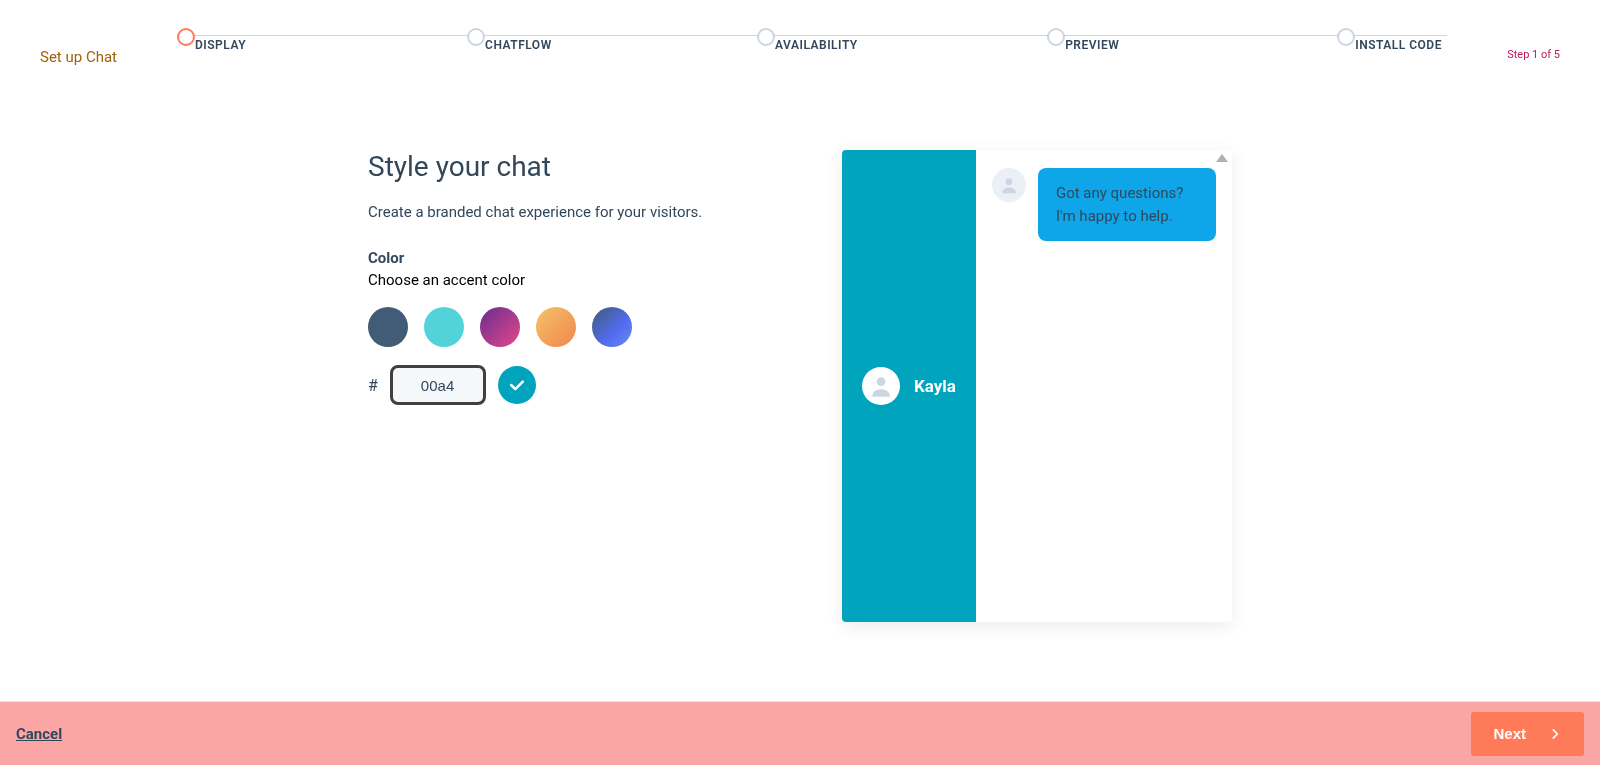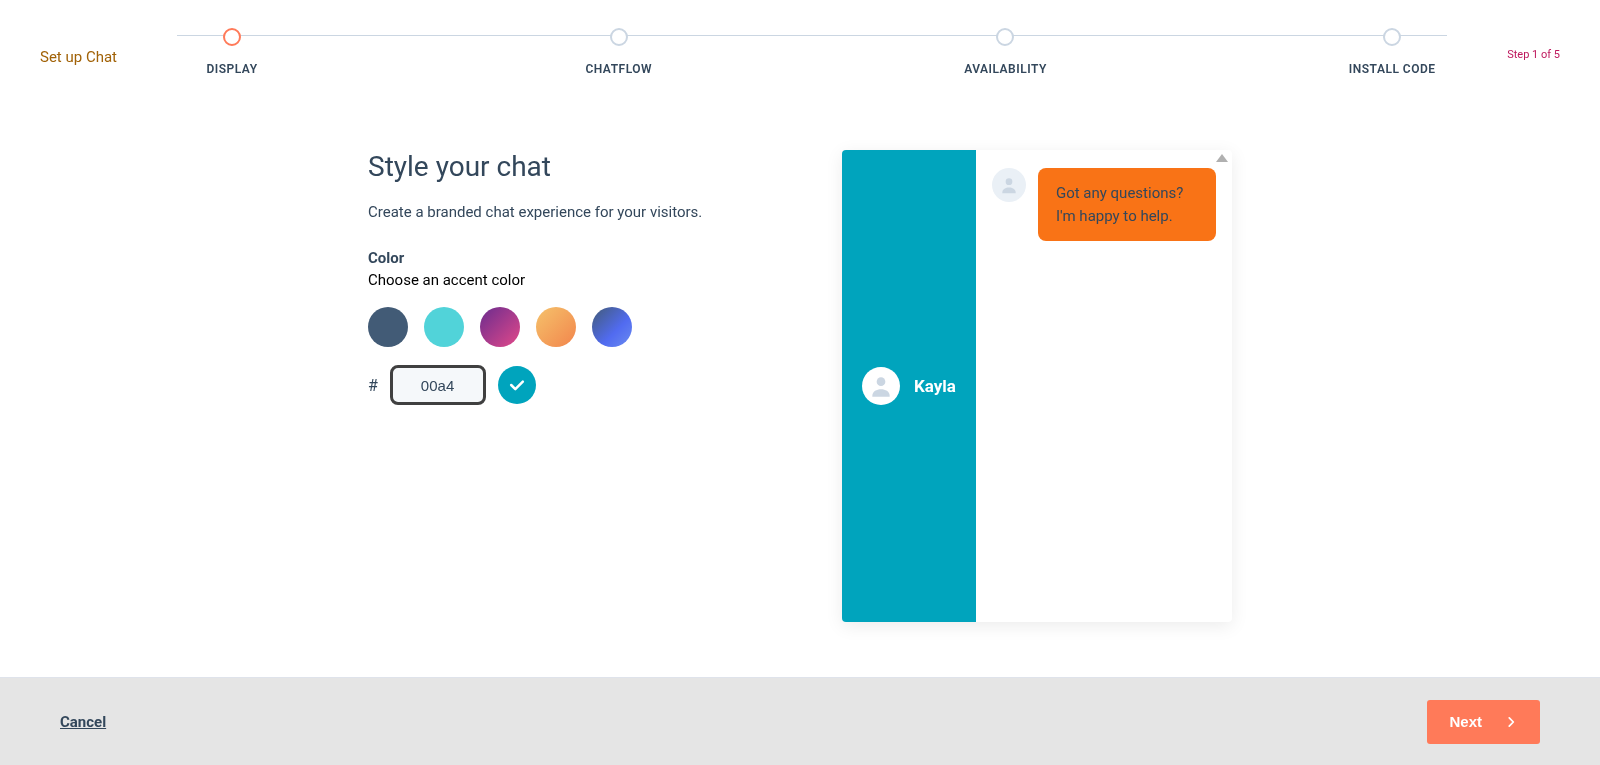--- a/index.html
+++ b/index.html
@@ -39,21 +39,20 @@
     position: absolute;
     top: 9px;
     left: 0;
     right: 0;
     height: 1px;
     background: #cbd6e2;
     z-index: 0;
   }
   .step {
     display: flex;
-    flex-direction: column;
     align-items: center;
     position: relative;
     z-index: 1;
     width: 110px;
   }
   .step-circle {
     width: 18px;
     height: 18px;
     border-radius: 50%;
     background: #ffffff;
@@ -204,21 +203,21 @@
     height: 34px;
     border-radius: 50%;
     background: #eaf0f6;
     display: flex;
     align-items: center;
     justify-content: center;
     flex-shrink: 0;
   }
   .chat-msg-avatar svg { fill: #cbd6e2; }
   .chat-bubble {
-    background: #f97316;
+    background: #0ea5e9;
     border-radius: 8px;
     padding: 14px 18px;
     font-size: 15px;
     color: #33475b;
     line-height: 1.5;
     max-width: 260px;
   }
   .scroll-arrow {
     position: absolute;
     top: 4px;
@@ -227,27 +226,27 @@
     height: 0;
     border-left: 6px solid transparent;
     border-right: 6px solid transparent;
     border-bottom: 8px solid #b0b0b0;
   }
   .footer {
     position: absolute;
     bottom: 0;
     left: 0;
     right: 0;
-    height: 88px;
+    height: 64px;
     border-top: 1px solid #dfe3eb;
-    background: #e5e5e5;
+    background: #fca5a5;
     display: flex;
     align-items: center;
     justify-content: space-between;
-    padding: 0 60px;
+    padding: 0 16px;
   }
   .cancel-link {
     font-size: 15px;
     font-weight: 700;
     color: #33475b;
     text-decoration: underline;
     cursor: pointer;
   }
   .next-btn {
     background: #ff7a59;
@@ -277,20 +276,24 @@
         <div class="step-circle active"></div>
         <div class="step-label">DISPLAY</div>
       </div>
       <div class="step">
         <div class="step-circle"></div>
         <div class="step-label">CHATFLOW</div>
       </div>
       <div class="step">
         <div class="step-circle"></div>
         <div class="step-label">AVAILABILITY</div>
+      </div>
+      <div class="step">
+        <div class="step-circle"></div>
+        <div class="step-label">PREVIEW</div>
       </div>
       <div class="step">
         <div class="step-circle"></div>
         <div class="step-label">INSTALL CODE</div>
       </div>
     </div>
   </div>
   <div class="step-count">Step 1 of 5</div>
 </div>
 

